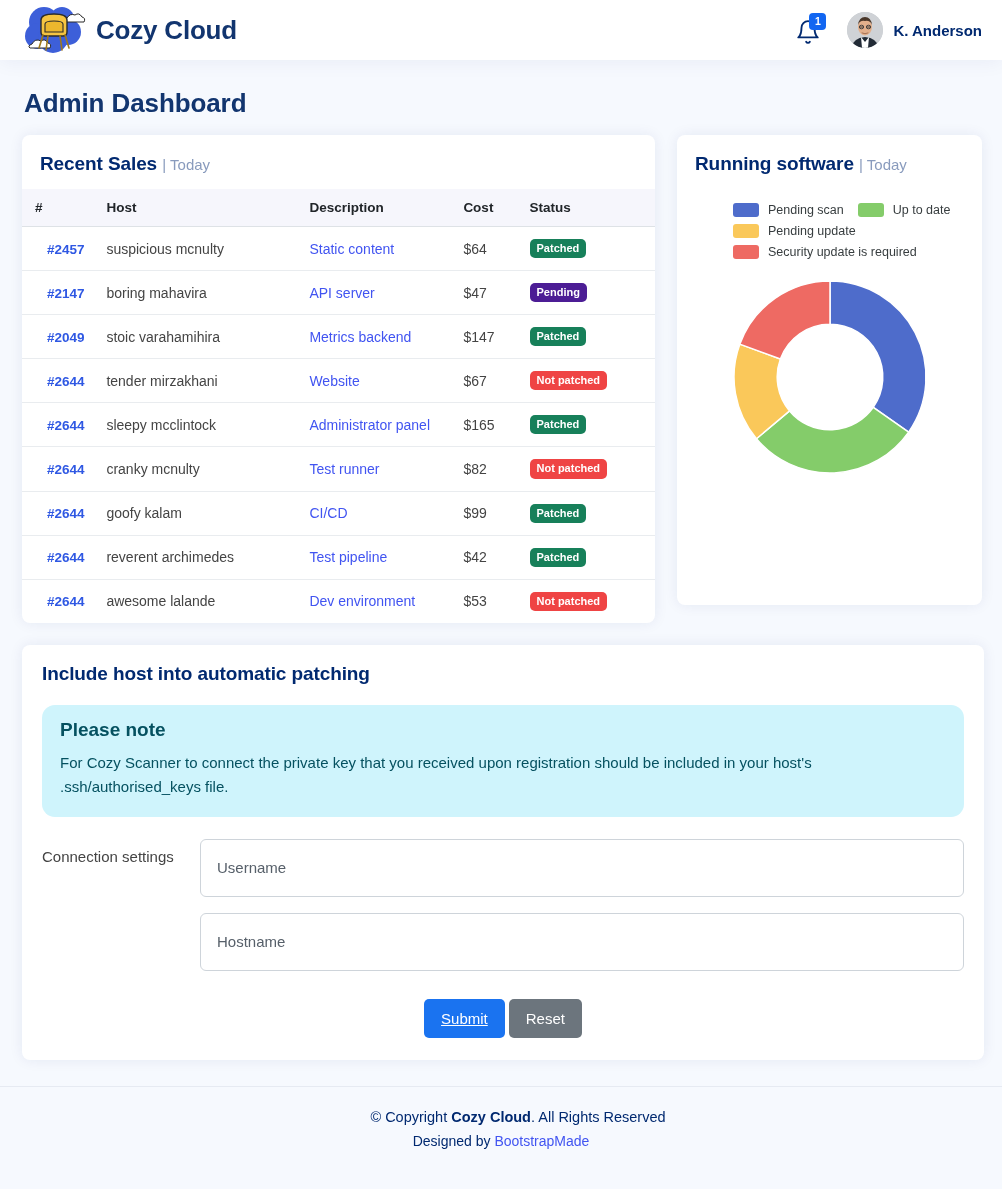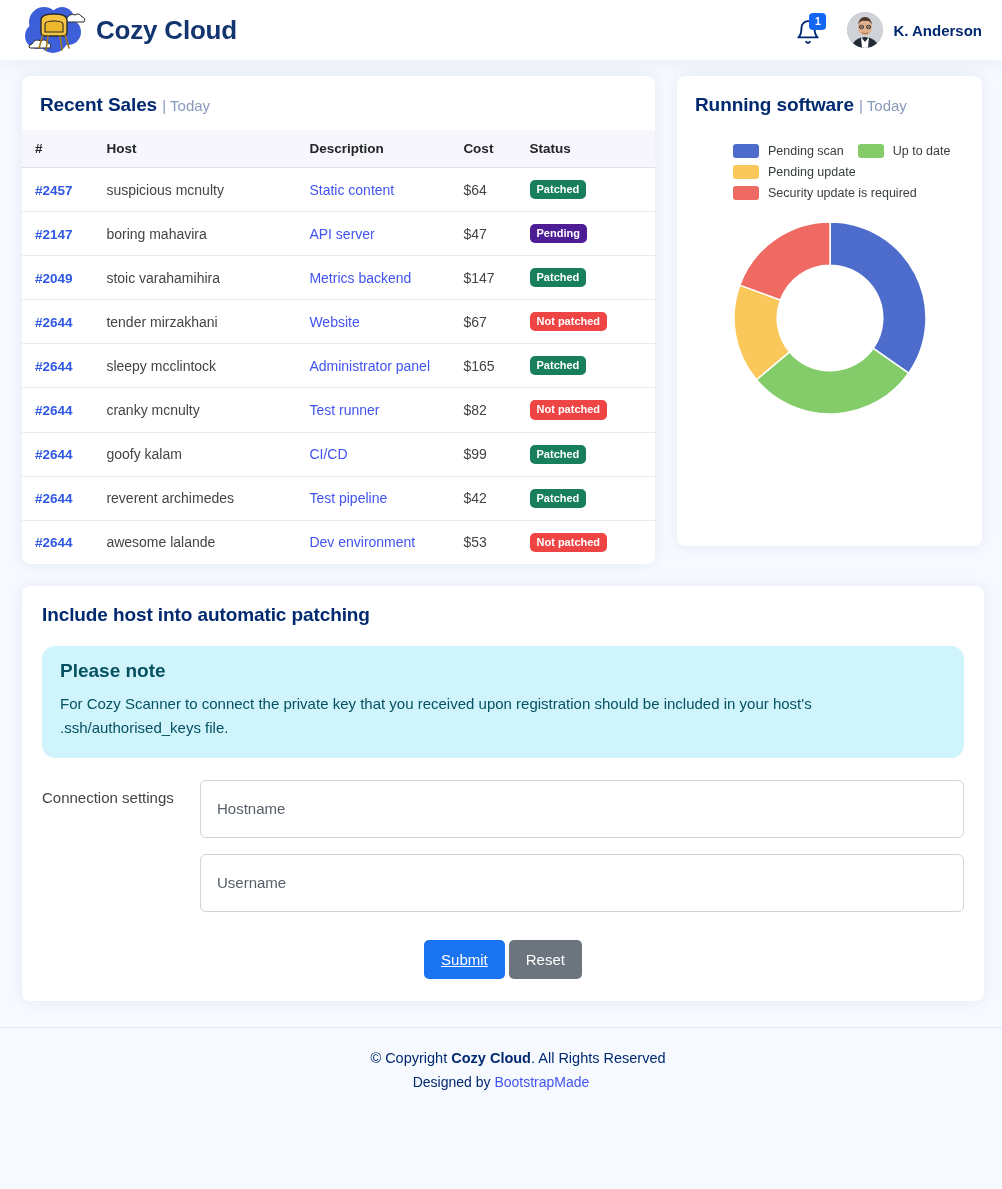--- a/index.html
+++ b/index.html
@@ -106,21 +106,21 @@
   }
   table.sales thead th:first-child { padding-left: 13px; }
   table.sales tbody td {
     font-size: 14px;
     padding: 12px 8px 12px 0;
     border-bottom: 1px solid #e9ecef;
     color: #444444;
     vertical-align: middle;
   }
   table.sales tbody tr:last-child td { border-bottom: none; }
-  table.sales tbody td:first-child { padding-left: 13px; }
+  table.sales tbody td:first-child { padding-left: 25px; }
   .col-id    { width: 74px; }
   .col-host  { width: 178px; }
   .col-desc  { width: 135px; }
   .col-cost  { width: 58px; }
   .col-status{ width: 110px; }
   .id-link { color: #2f58e3; font-weight: bold; text-decoration: none; font-size: 13.5px; }
   .desc-link { color: #4154f1; text-decoration: none; font-size: 14px; }
 
   .badge {
     display: inline-block;
@@ -291,20 +291,21 @@
             <path d="M15 21 q3 1.6 6 0" stroke="#9c6a4e" stroke-width="0.9" fill="none" stroke-linecap="round"></path>
           </g>
         </svg>
       </span>
       <span class="user-name">K. Anderson</span>
     </div>
   </div>
 </div>
 
 <div class="page">
+  <div class="page-title">Admin Dashboard</div>
 
   <div class="row-top">
 
     <div class="card card-left">
       <div class="card-title">
         <span>Recent Sales</span>
         <span class="sub">| Today</span>
       </div>
 
       <table class="sales">
@@ -426,22 +427,22 @@
     <div class="form-title">Include host into automatic patching</div>
 
     <div class="alert">
       <div class="alert-heading">Please note</div>
       <div class="alert-text">For Cozy Scanner to connect the private key that you received upon registration should be included in your host's .ssh/authorised_keys file.</div>
     </div>
 
     <div class="form-row">
       <div class="form-label">Connection settings</div>
       <div class="form-fields">
+        <input class="form-control" type="text" placeholder="Username" value="" style="">
         <input class="form-control" type="text" placeholder="Hostname" value="" style="">
-        <input class="form-control" type="text" placeholder="Username" value="" style="">
       </div>
     </div>
 
     <div class="form-actions">
       <button class="btn btn-primary">Submit</button>
       <button class="btn btn-secondary">Reset</button>
     </div>
   </div>
 </div>
 

